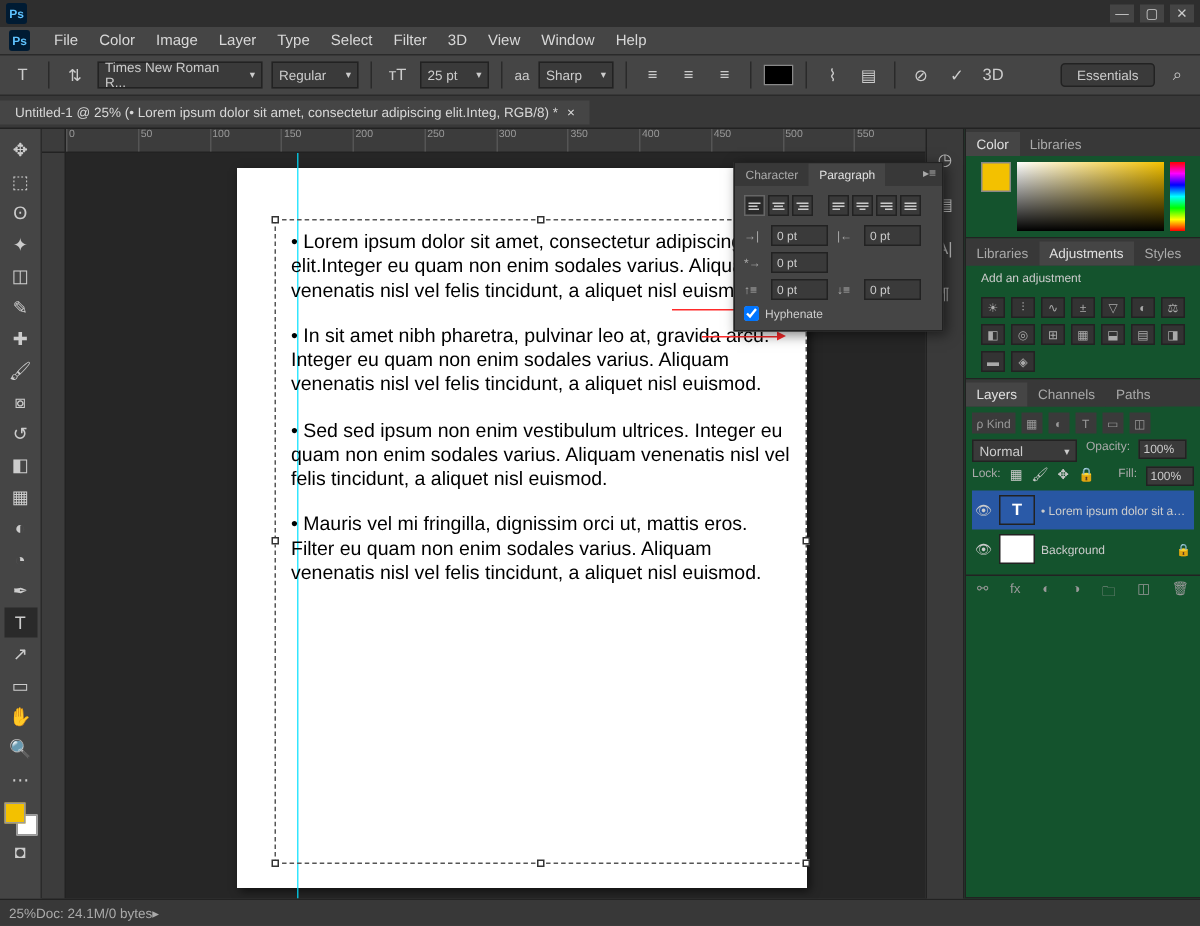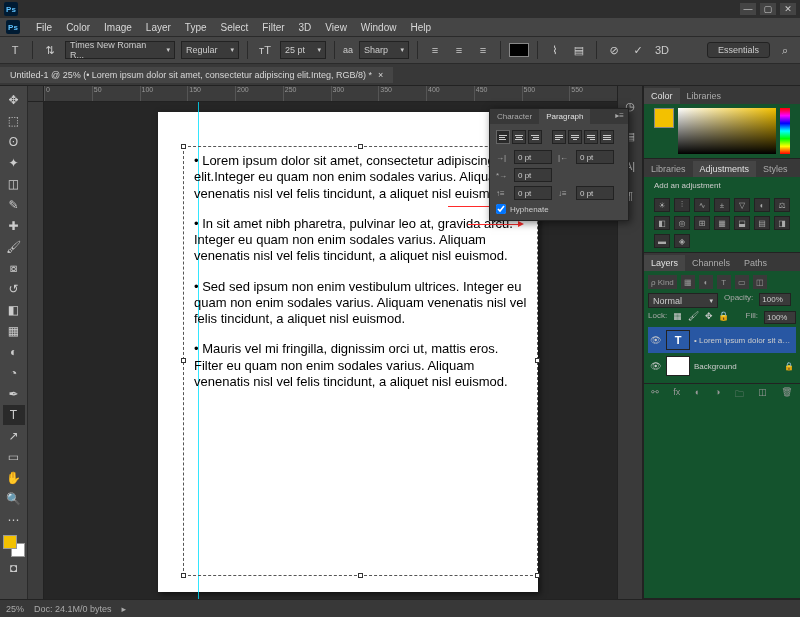--- a/index.html
+++ b/index.html
@@ -94,21 +94,21 @@
 .align-btn { width: 14px; height: 14px; background: #3a3a3a; border: 1px solid #222; display: flex; flex-direction: column; justify-content: center; gap: 1px; padding: 2px; }
 .align-btn.active { background: #2a2a2a; border-color: #666; }
 .align-btn span { height: 1px; background: #ccc; }
 .indent-row { display: flex; gap: 6px; margin-bottom: 4px; align-items: center; }
 .indent-ic { width: 12px; font-size: 8px; color: #aaa; }
 .indent-val { background: #3a3a3a; border: 1px solid #222; width: 38px; height: 14px; padding: 0 3px; font-size: 8px; color: #ccc; display: flex; align-items: center; }
 .hyph-row { display: flex; align-items: center; gap: 4px; margin-top: 4px; font-size: 8px; }
 .hyph-row input { width: 10px; height: 10px; }
 
 
-.statusbar { height: 18px; background: #383838; border-top: 1px solid #222; display: flex; align-items: center; padding: 0 6px; gap: 10px; font-size: 9px; color: #aaa; }
+.statusbar { height: 18px; background: #383838; border-top: 1px solid #222; display: flex; align-items: center; padding: 0 6px; font-size: 9px; color: #aaa; }
 </style>
 </head>
 <body>
 
 <div class="titlebar">
   <div class="ps-logo">Ps</div>
   <div class="win-controls">
     <div class="win-btn">—</div>
     <div class="win-btn">▢</div>
     <div class="win-btn">✕</div>

